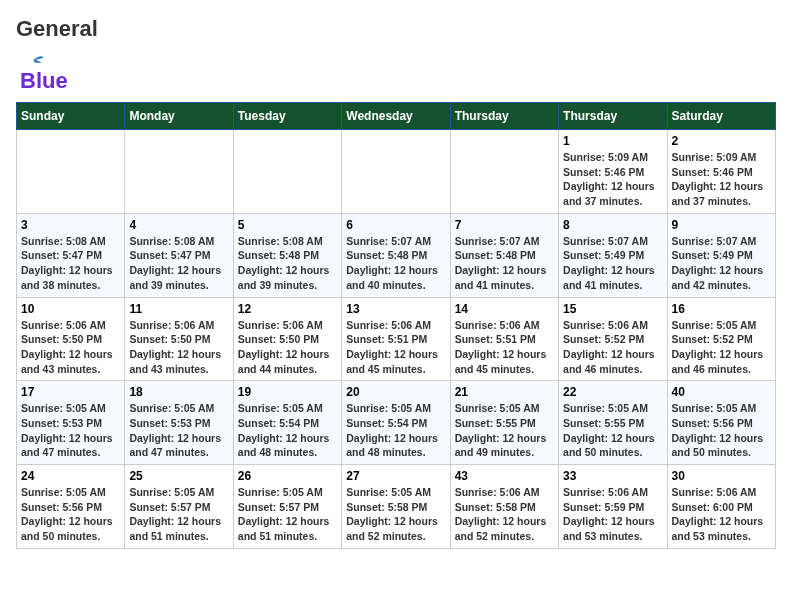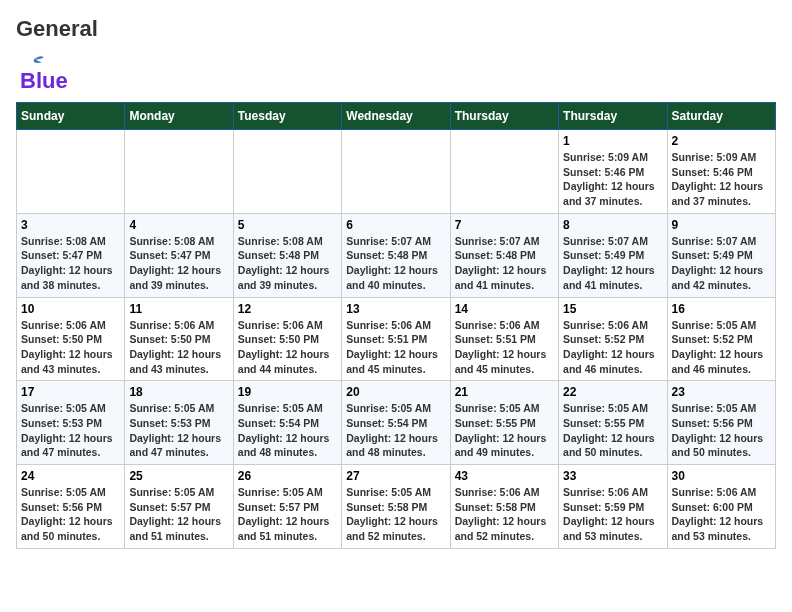--- a/index.html
+++ b/index.html
@@ -265,21 +265,21 @@
 and 49 minutes.</div>
         </td>
         <td>
           <span class="day-number">22</span>
           <div class="day-info" style="white-space: pre-line;">Sunrise: 5:05 AM
 Sunset: 5:55 PM
 Daylight: 12 hours
 and 50 minutes.</div>
         </td>
         <td>
-          <span class="day-number">23</span>
+          <span class="day-number">40</span>
           <div class="day-info" style="white-space: pre-line;">Sunrise: 5:05 AM
 Sunset: 5:56 PM
 Daylight: 12 hours
 and 50 minutes.</div>
         </td>
       </tr>
       <tr>
         <td>
           <span class="day-number">24</span>
           <div class="day-info" style="white-space: pre-line;">Sunrise: 5:05 AM

